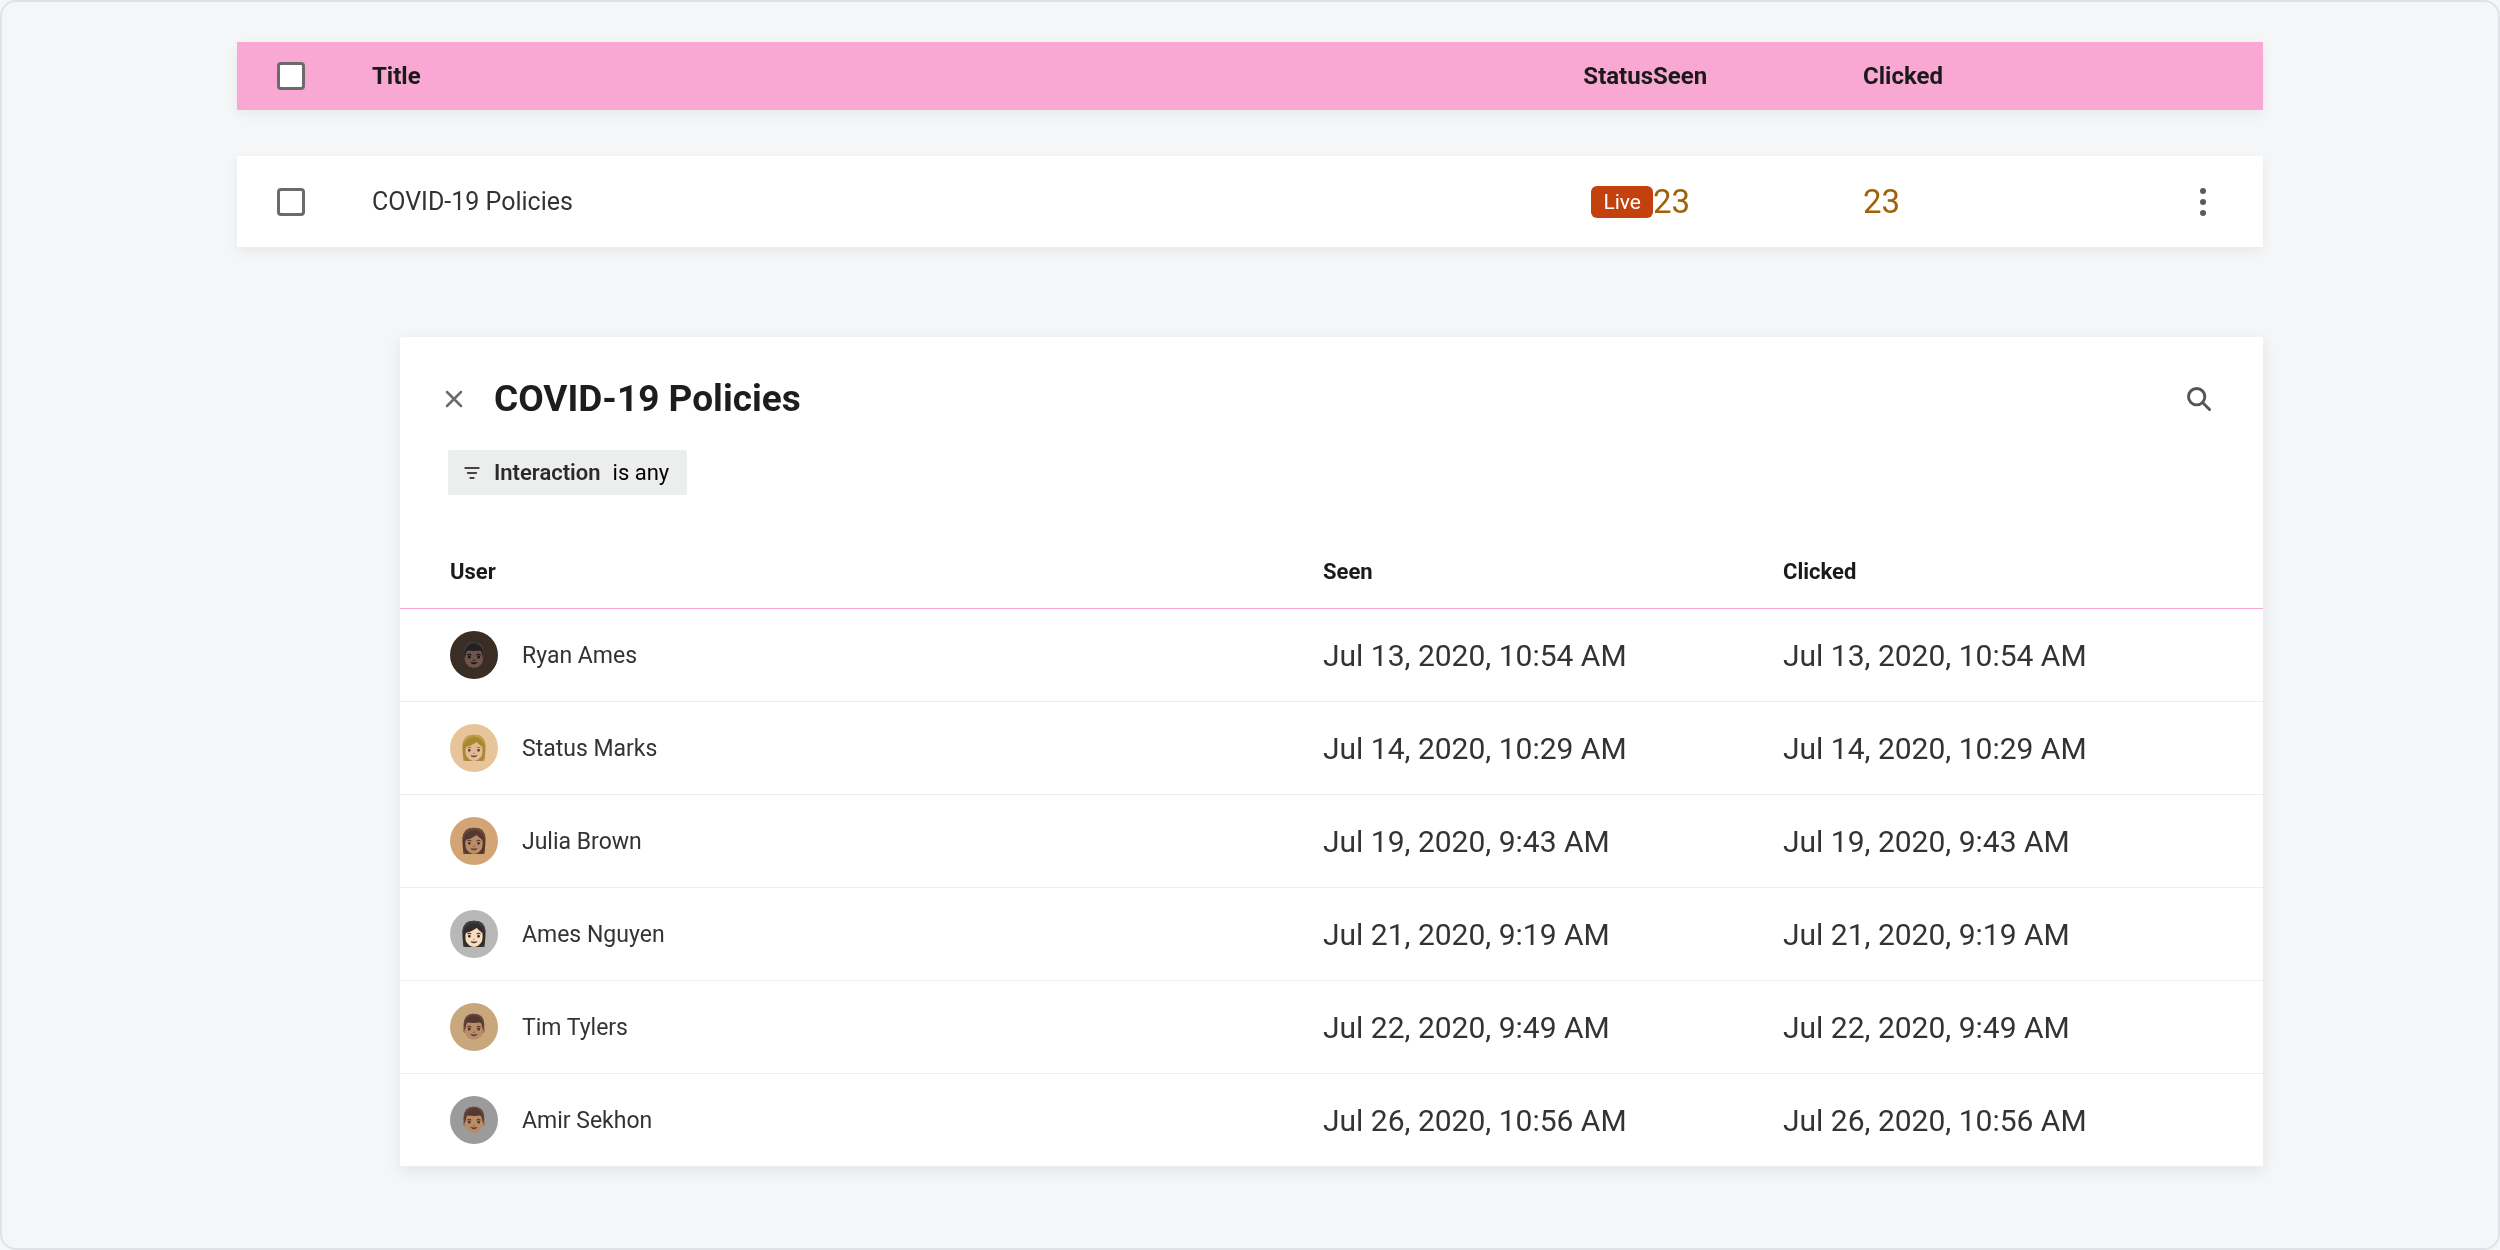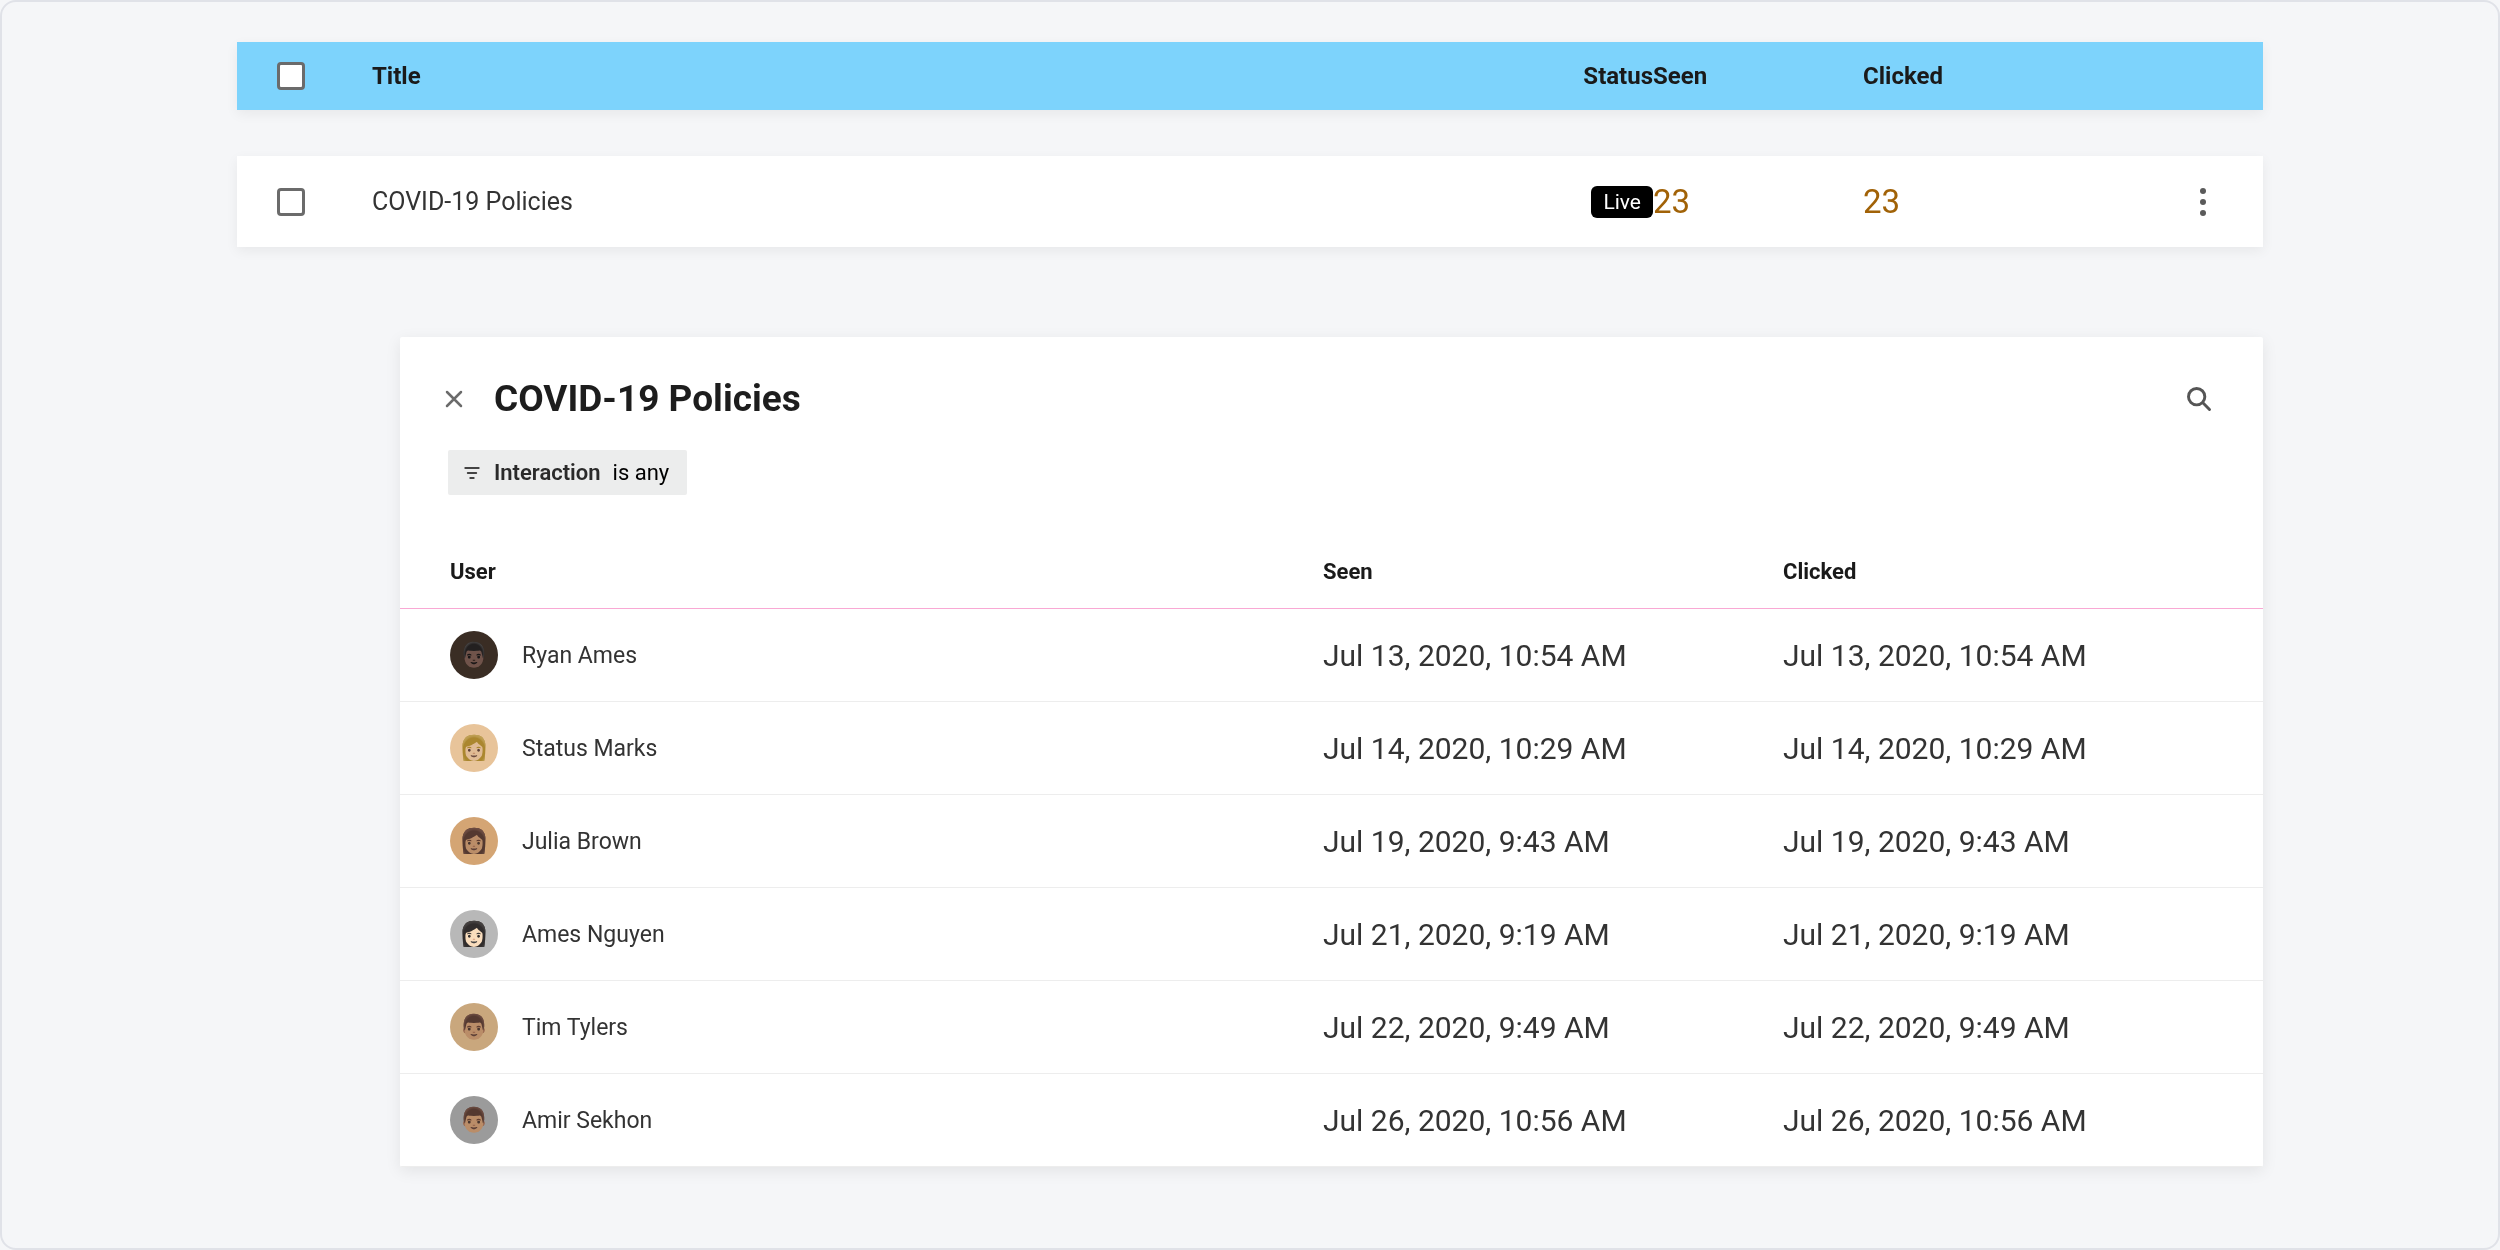--- a/index.html
+++ b/index.html
@@ -13,21 +13,21 @@
       width: 2500px;
       height: 1250px;
       padding: 40px 235px;
       color: #1a1a1a;
       border: 2px solid #e0e2e8;
       border-radius: 16px;
     }
     
     
     .list-header {
-      background: #7dd3fc;
+      background: #f9a8d4;
       display: flex;
       align-items: center;
       padding: 20px 40px;
       box-shadow: 0 4px 12px rgba(0,0,0,0.06);
       margin-bottom: 46px;
     }
     .col-check { width: 95px; display: flex; align-items: center; }
     .col-title { flex: 1; font-weight: 700; font-size: 24px; }
     .col-status { width: 240px; font-weight: 700; font-size: 24px; text-align: right; }
     .col-seen { width: 210px; font-weight: 700; font-size: 24px; }
@@ -48,21 +48,21 @@
       background: #fff;
       display: flex;
       align-items: center;
       padding: 26px 40px;
       box-shadow: 0 4px 12px rgba(0,0,0,0.06);
       margin-bottom: 90px;
     }
     .list-row .col-title { font-weight: 400; font-size: 25px; color: #333; }
     .status-badge {
       display: inline-block;
-      background: #000000;
+      background: #c2410c;
       color: #fff;
       padding: 4px 12px;
       border-radius: 6px;
       font-size: 21px;
       font-weight: 400;
     }
     .link-count {
       color: #a16207;
       font-size: 33px;
       font-weight: 400;

